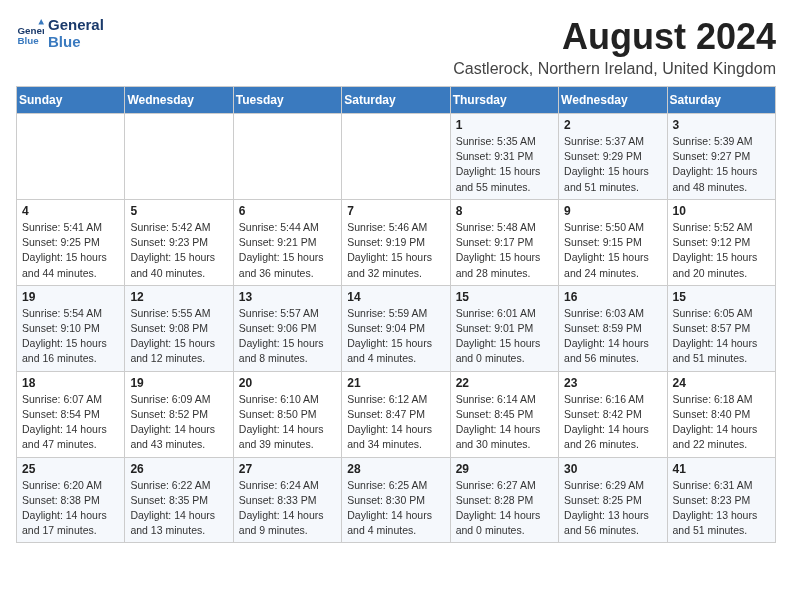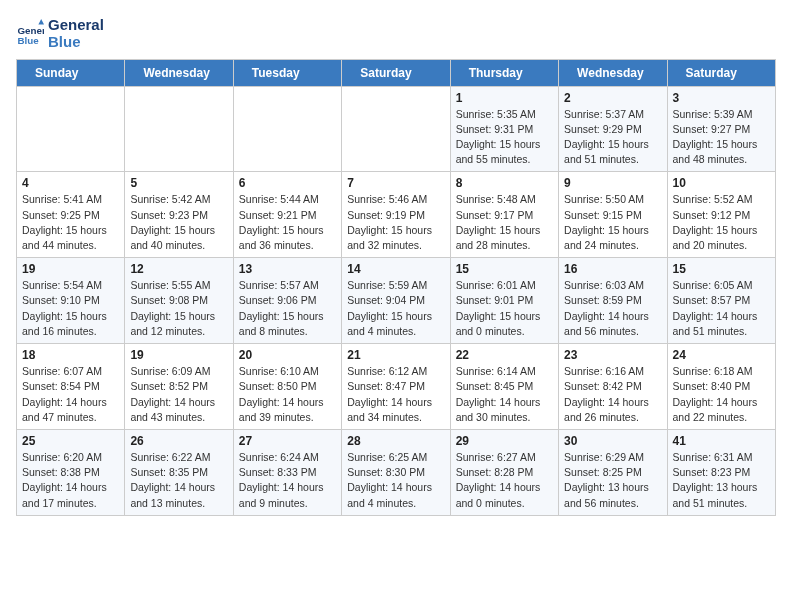--- a/index.html
+++ b/index.html
@@ -40,21 +40,21 @@
     }
     table {
       width: 100%;
       border-collapse: collapse;
       font-size: 11px;
     }
     thead tr th {
       background: #3a7abf;
       color: #fff;
       text-align: left;
-      padding: 6px 18px;
+      padding: 6px 2px;
       font-size: 12px;
       font-weight: bold;
       border: 1px solid #ccc;
     }
     tbody tr td {
       border: 1px solid #ccc;
       vertical-align: top;
       padding: 4px 5px;
       height: 78px;
       background: #fff;
@@ -86,20 +86,24 @@
     <svg class="logo-icon" viewBox="0 0 40 40" xmlns="http://www.w3.org/2000/svg">
       <text x="2" y="22" font-size="14" font-weight="bold" fill="#1a3a6b">General</text>
       <text x="2" y="36" font-size="14" font-weight="bold" fill="#3a7abf">Blue</text>
       <polygon points="32,8 40,8 36,0" fill="#3a7abf"></polygon>
     </svg>
     <div style="line-height:1.15;">
       <div style="font-size:15px;font-weight:bold;color:#1a3a6b;">General</div>
       <div style="font-size:15px;font-weight:bold;color:#3a7abf;">Blue</div>
     </div>
   </div>
+  <div class="title-block">
+    <div class="month-year">August 2024</div>
+    <div class="location">Castlerock, Northern Ireland, United Kingdom</div>
+  </div>
 </div>
 
 <table>
   <thead>
     <tr>
     <th>Sunday</th>
         <th>Wednesday</th>
         <th>Tuesday</th>
         <th>Saturday</th>
         <th>Thursday</th>

